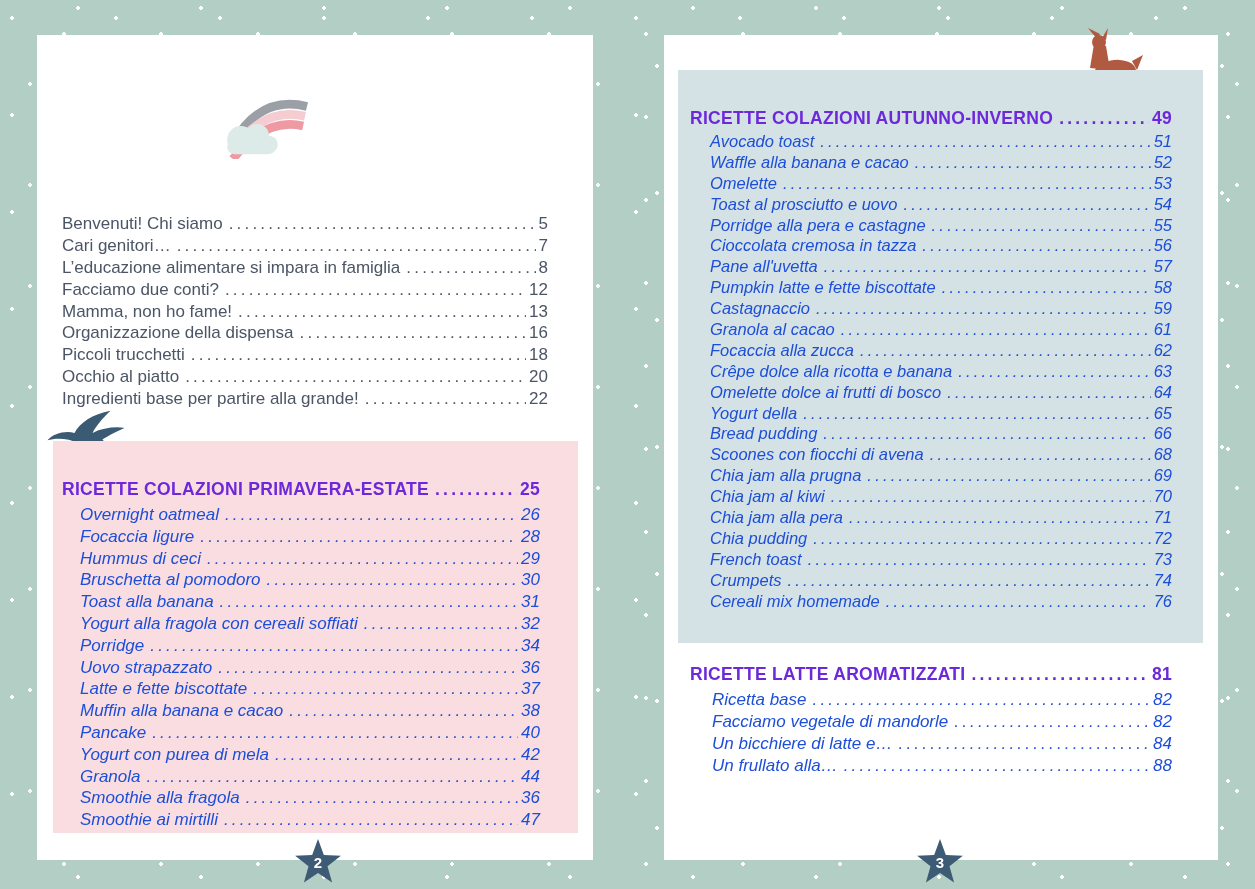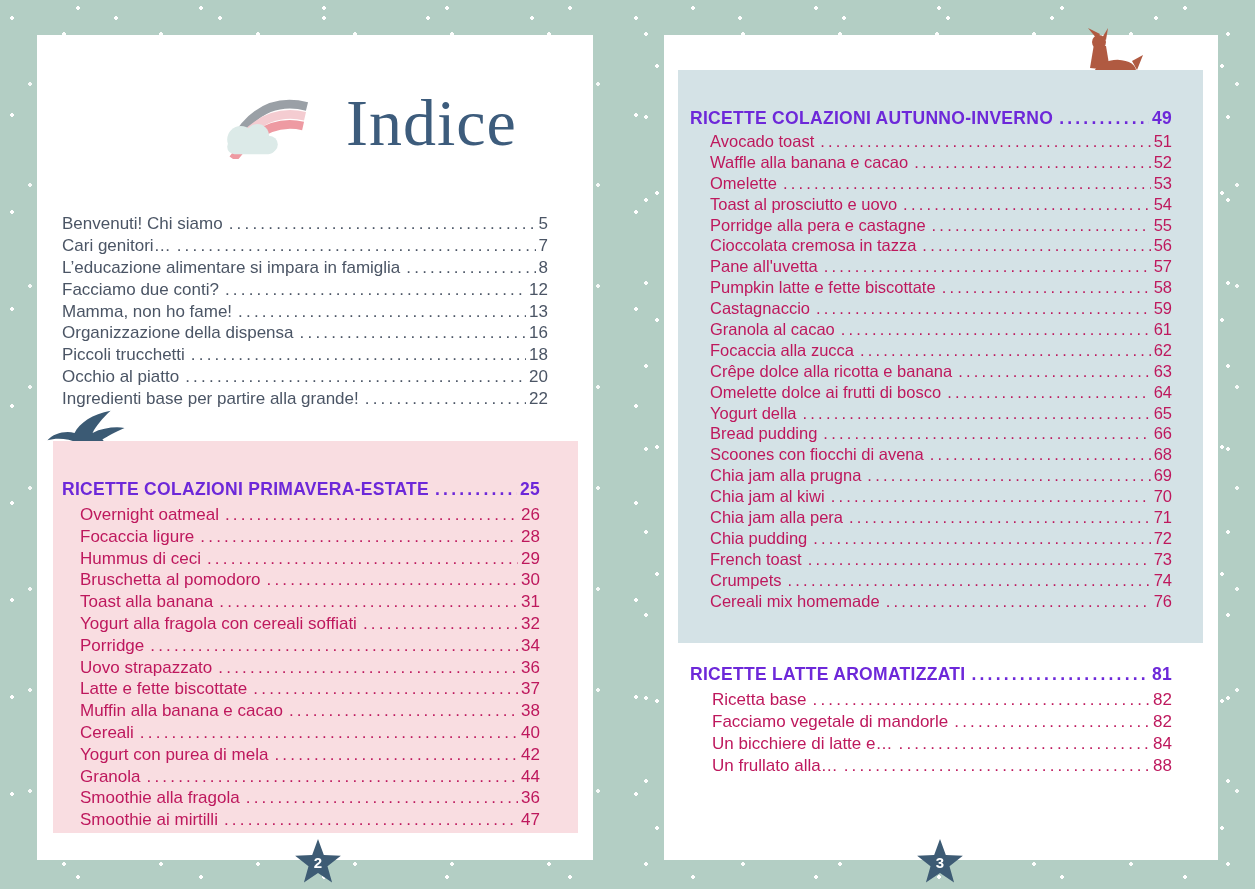--- a/index.html
+++ b/index.html
@@ -46,21 +46,21 @@
     font-size:17px; color:#4b5565; --rh:21.9px;
   }
 
   .sec-head { display:flex; align-items:baseline; font-weight:bold; color:#6d28d9;
               font-size:17.5px; letter-spacing:0.3px; height:24px; }
   .sec-head .dots { flex:1; overflow:hidden; white-space:nowrap; margin:0 3px 0 6px; }
   .sec-head .dots::after {
     content:"..........................................................................................................";
     letter-spacing:3.2px;
   }
-  .sec-items { color:#be185d; }
+  .sec-items { color:#1d4ed8;font-style:italic; }
 
   .pink-block {
     position:absolute; left:16px; top:406px; width:525px; height:392px;
     background:#f9dde1; padding:38px 38px 0 9px;
   }
   .pink-block .sec-items { font-size:17px; --rh:21.8px; padding-left:18px; margin-top:2px; }
 
   .blue-block {
     position:absolute; left:14px; top:35px; width:525px; height:573px;
     background:#d4e2e6; padding:38px 31px 0 12px;
@@ -94,21 +94,20 @@
       <path d="M12 58 Q 40 8 88 20" stroke="#9aa0a6" stroke-width="9" fill="none"></path>
       <path d="M12 66 Q 42 20 86 30" stroke="#f4ccd1" stroke-width="9" fill="none"></path>
       <path d="M12 74 Q 44 31 84 40" stroke="#ee9aa2" stroke-width="9" fill="none"></path>
       <g fill="#dceae8">
         <circle cx="20" cy="54" r="14"></circle>
         <circle cx="37" cy="50" r="12"></circle>
         <circle cx="49" cy="59" r="9"></circle>
         <rect x="6" y="54" width="50" height="15" rx="7.5"></rect>
       </g>
     </svg>
-    <div class="big-title">Indice</div>
   </div>
 
   <div class="toc intro-list">
 
       <div class="toc-row">
         <span class="lbl">Benvenuti! Chi siamo</span>
         <span class="dots"></span>
         <span class="pg">5</span>
       </div>
 
@@ -227,21 +226,21 @@
           <span class="pg">37</span>
         </div>
 
         <div class="toc-row">
           <span class="lbl">Muffin alla banana e cacao</span>
           <span class="dots"></span>
           <span class="pg">38</span>
         </div>
 
         <div class="toc-row">
-          <span class="lbl">Cereali</span>
+          <span class="lbl">Pancake</span>
           <span class="dots"></span>
           <span class="pg">40</span>
         </div>
 
         <div class="toc-row">
           <span class="lbl">Yogurt con purea di mela</span>
           <span class="dots"></span>
           <span class="pg">42</span>
         </div>
 

